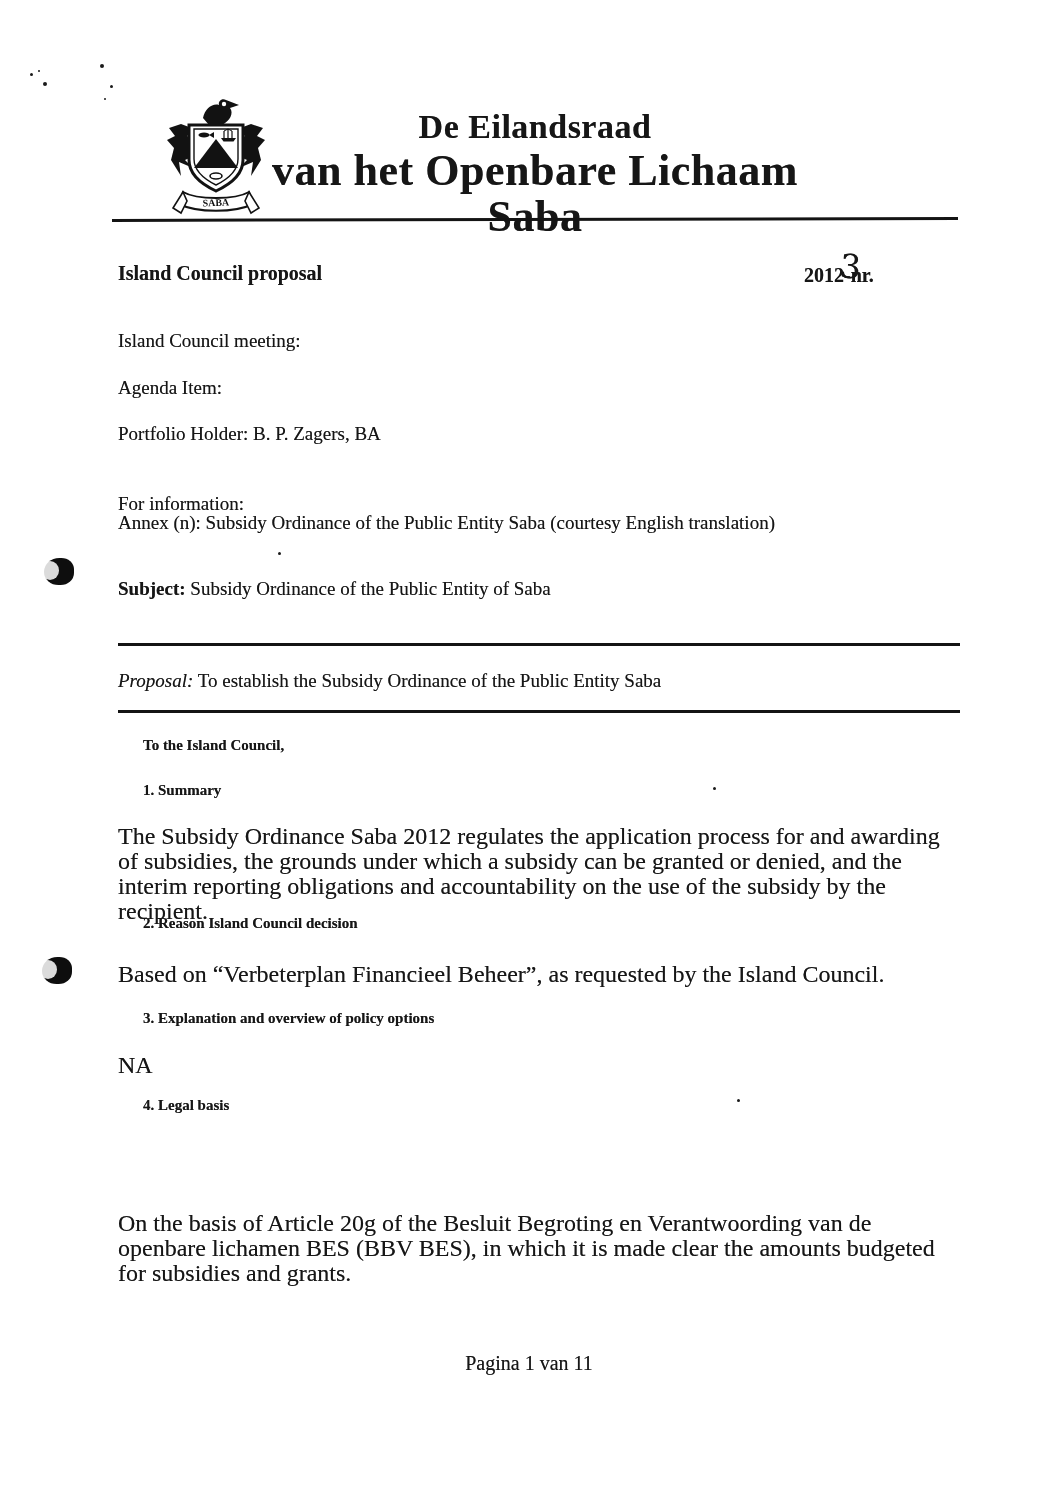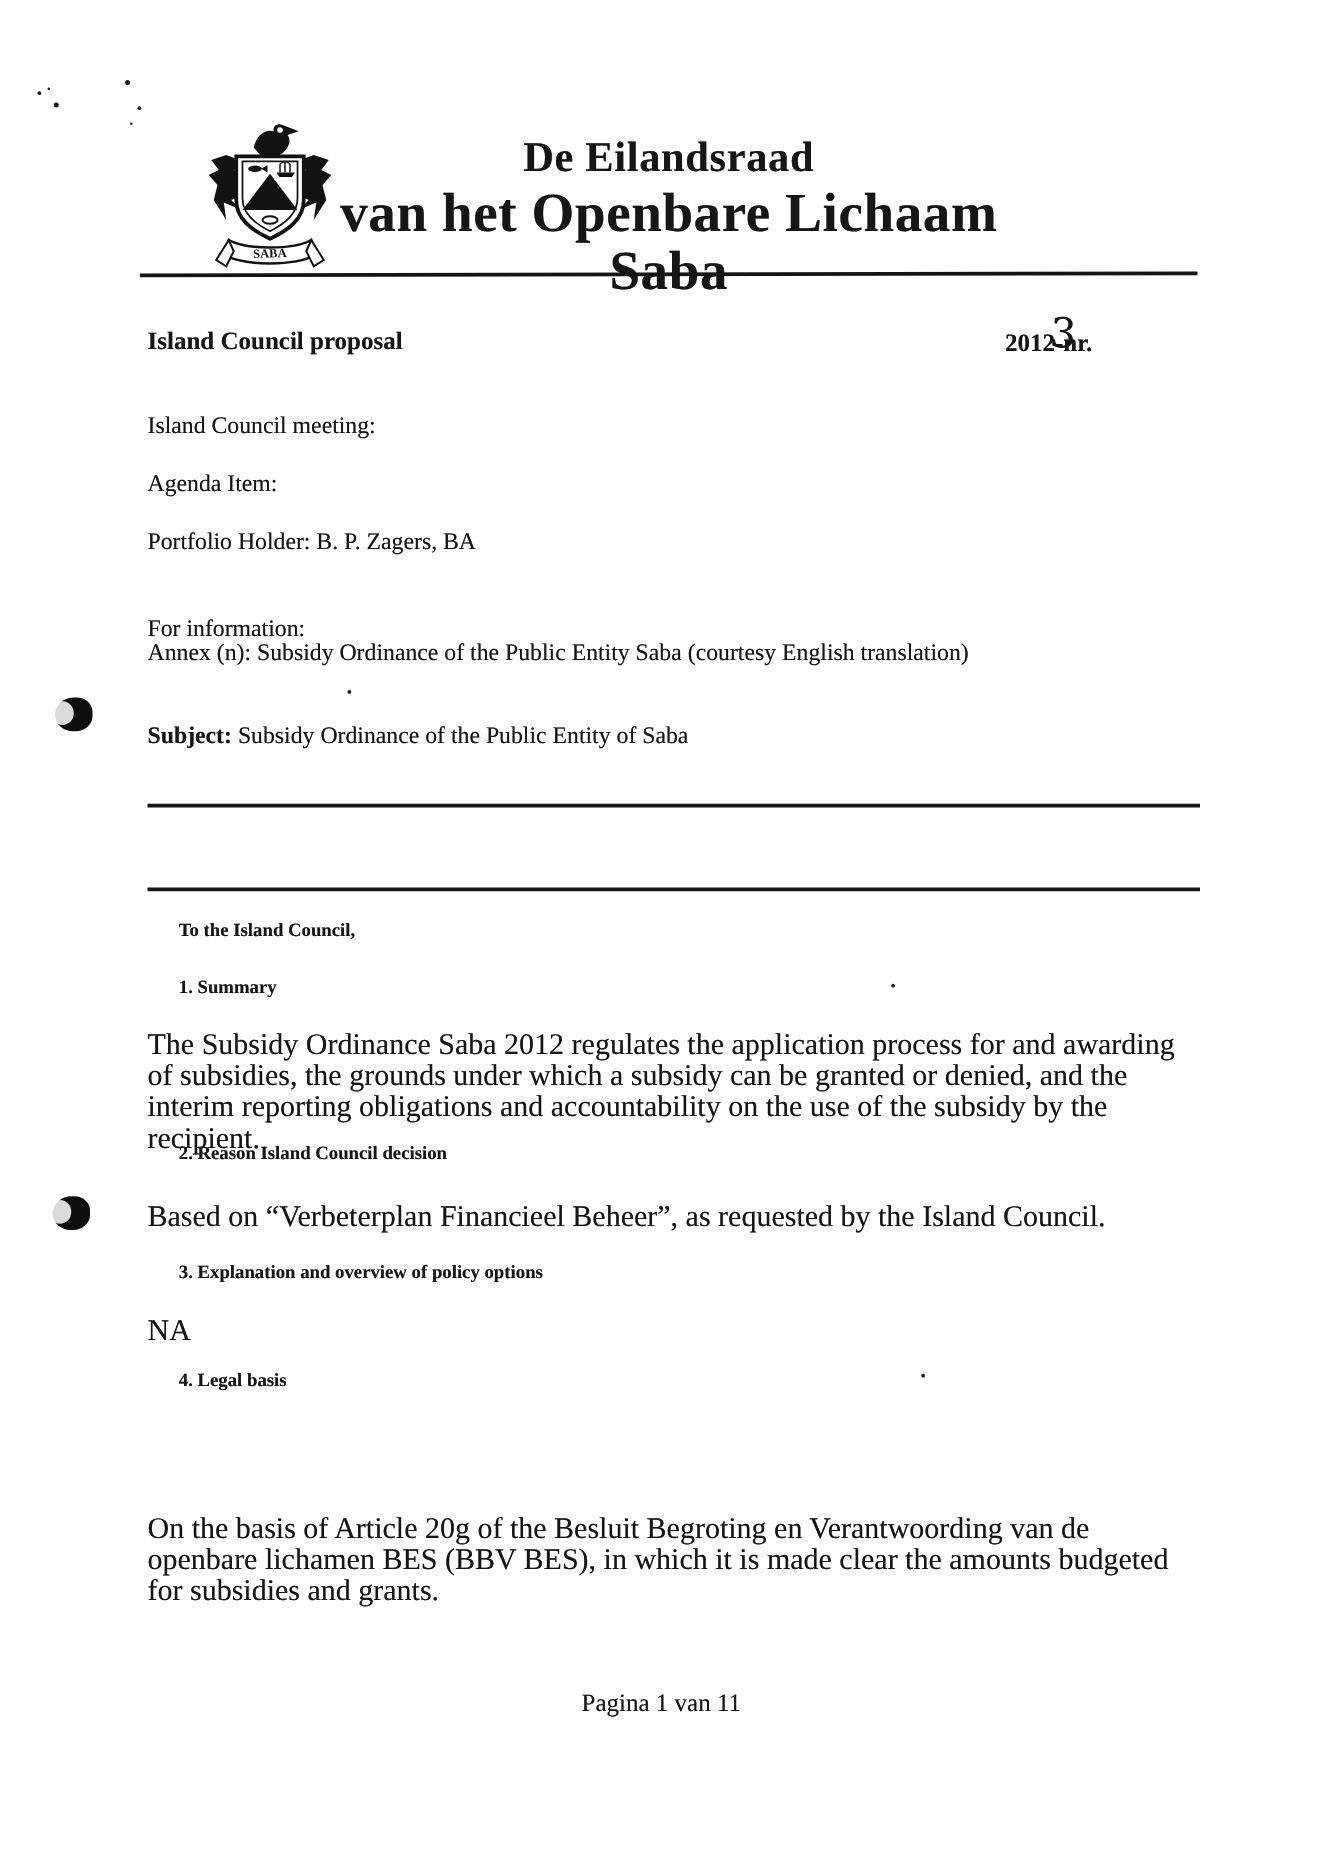--- a/index.html
+++ b/index.html
@@ -102,20 +102,21 @@
 
   <div class="abs punch" style="left:44px;top:558px;">
     <span class="pb"></span>
     <span class="pw"></span>
   </div>
 
   <div class="abs meta-line ink" style="left:118px;top:578px;"><span class="bold">Subject:</span><span> Subsidy Ordinance of the Public Entity of Saba</span></div>
 
   <div class="abs rule" style="top:643px;"></div>
 
+  <div class="abs meta-line ink" style="left:118px;top:670px;"><span class="italic">Proposal:</span><span> To establish the Subsidy Ordinance of the Public Entity Saba</span></div>
 
   <div class="abs rule" style="top:710px;"></div>
 
   <div class="abs heading ink" style="left:118px;top:737px;">To the Island Council,</div>
 
   <div class="abs heading ink" style="left:118px;top:782px;">1. Summary</div>
   <div class="abs body-text para ink" style="left:118px;top:824px;">The Subsidy Ordinance Saba 2012 regulates the application process for and awarding of subsidies, the grounds under which a subsidy can be granted or denied, and the interim reporting obligations and accountability on the use of the subsidy by the recipient.</div>
 
   <div class="abs heading ink" style="left:118px;top:915px;">2. Reason Island Council decision</div>
 

